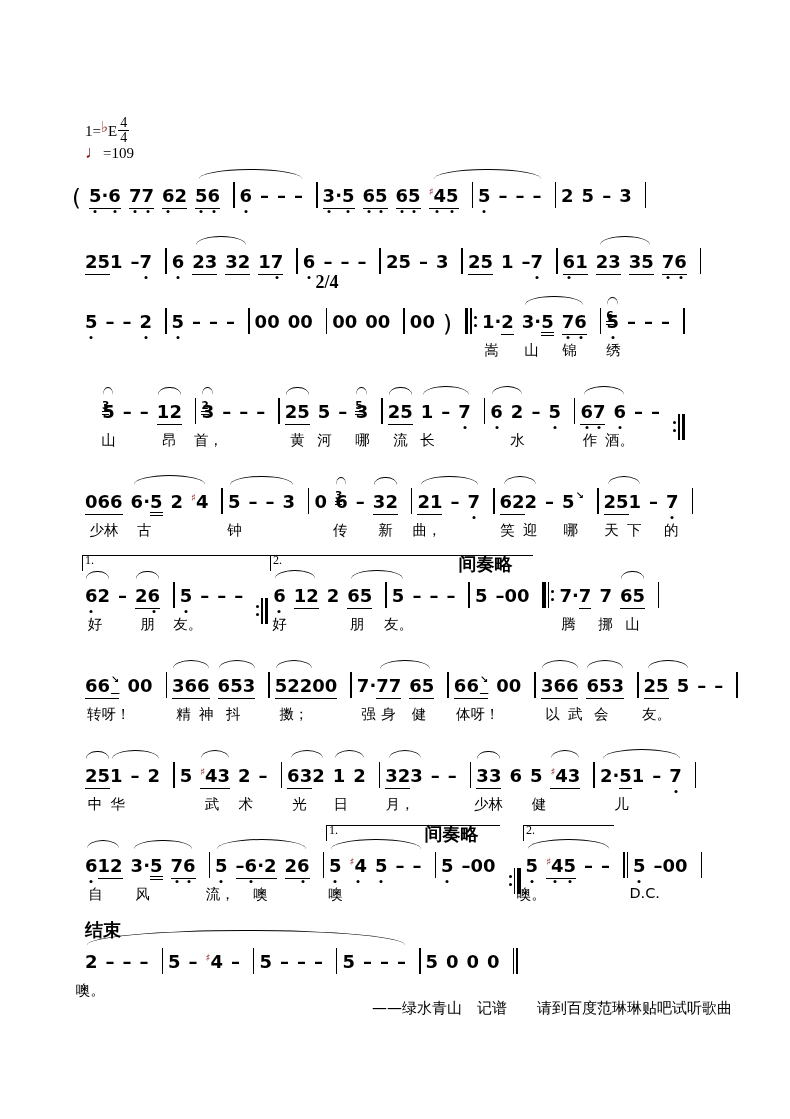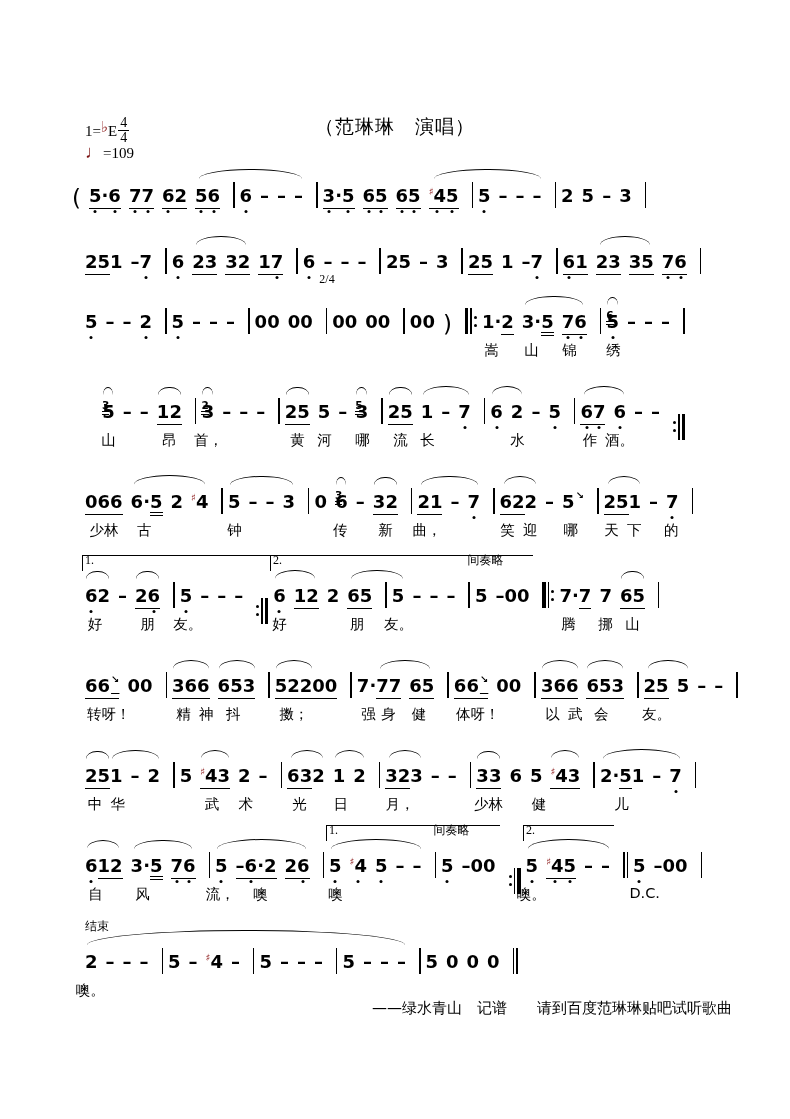--- a/index.html
+++ b/index.html
@@ -35,33 +35,32 @@
   .bar{display:inline-flex;align-items:center;gap:2px;height:26px;vertical-align:-6px;margin:0 5px;}
   .bl{width:1.5px;height:26px;background:#000;}
   .bl.thick{width:3.5px;}
   .rdots{display:flex;flex-direction:column;gap:5px;justify-content:center;}
   .rdot{width:3px;height:3px;border-radius:50%;background:#000;}
   .arc{position:absolute;border-top:1.3px solid #000;
        border-radius:50% 50% 0 0 / 100% 100% 0 0;pointer-events:none;}
   .volta{position:absolute;border-top:1.2px solid #000;border-left:1.2px solid #000;height:15px;top:-27px;}
   .volta .vlabel{display:block;font-size:12px;font-weight:normal;padding-left:2px;margin-top:-3px;
        font-family:"Liberation Serif",serif;}
-  .mlabel{position:absolute;font-size:12px;font-weight:normal;white-space:nowrap;
+  .mlabel{position:absolute;font-size:18px;font-weight:bold;white-space:nowrap;
        font-family:"Liberation Serif",serif;}
   .mlabel.centered{transform:translateX(-50%);}
   .lyric{position:absolute;top:33px;font-size:14.5px;font-weight:normal;white-space:nowrap;
        transform:translateX(-50%);}
   .footer{position:absolute;top:999px;left:372px;font-size:15px;white-space:nowrap;}
 </style>
 </head>
 <body>
 
 <div id="page">
 
-  <div class="subtitle">（范琳琳　演唱）</div>
 
 
   <div class="keyblock">
     <div class="keyline">
       <span>1=</span><span class="flat">♭</span><span>E</span><span class="frac"><span class="num">4</span><span class="den">4</span></span>
     </div>
     <div class="tempo">
       <span class="qnote">♩</span><span>=109</span>
     </div>
   </div>

